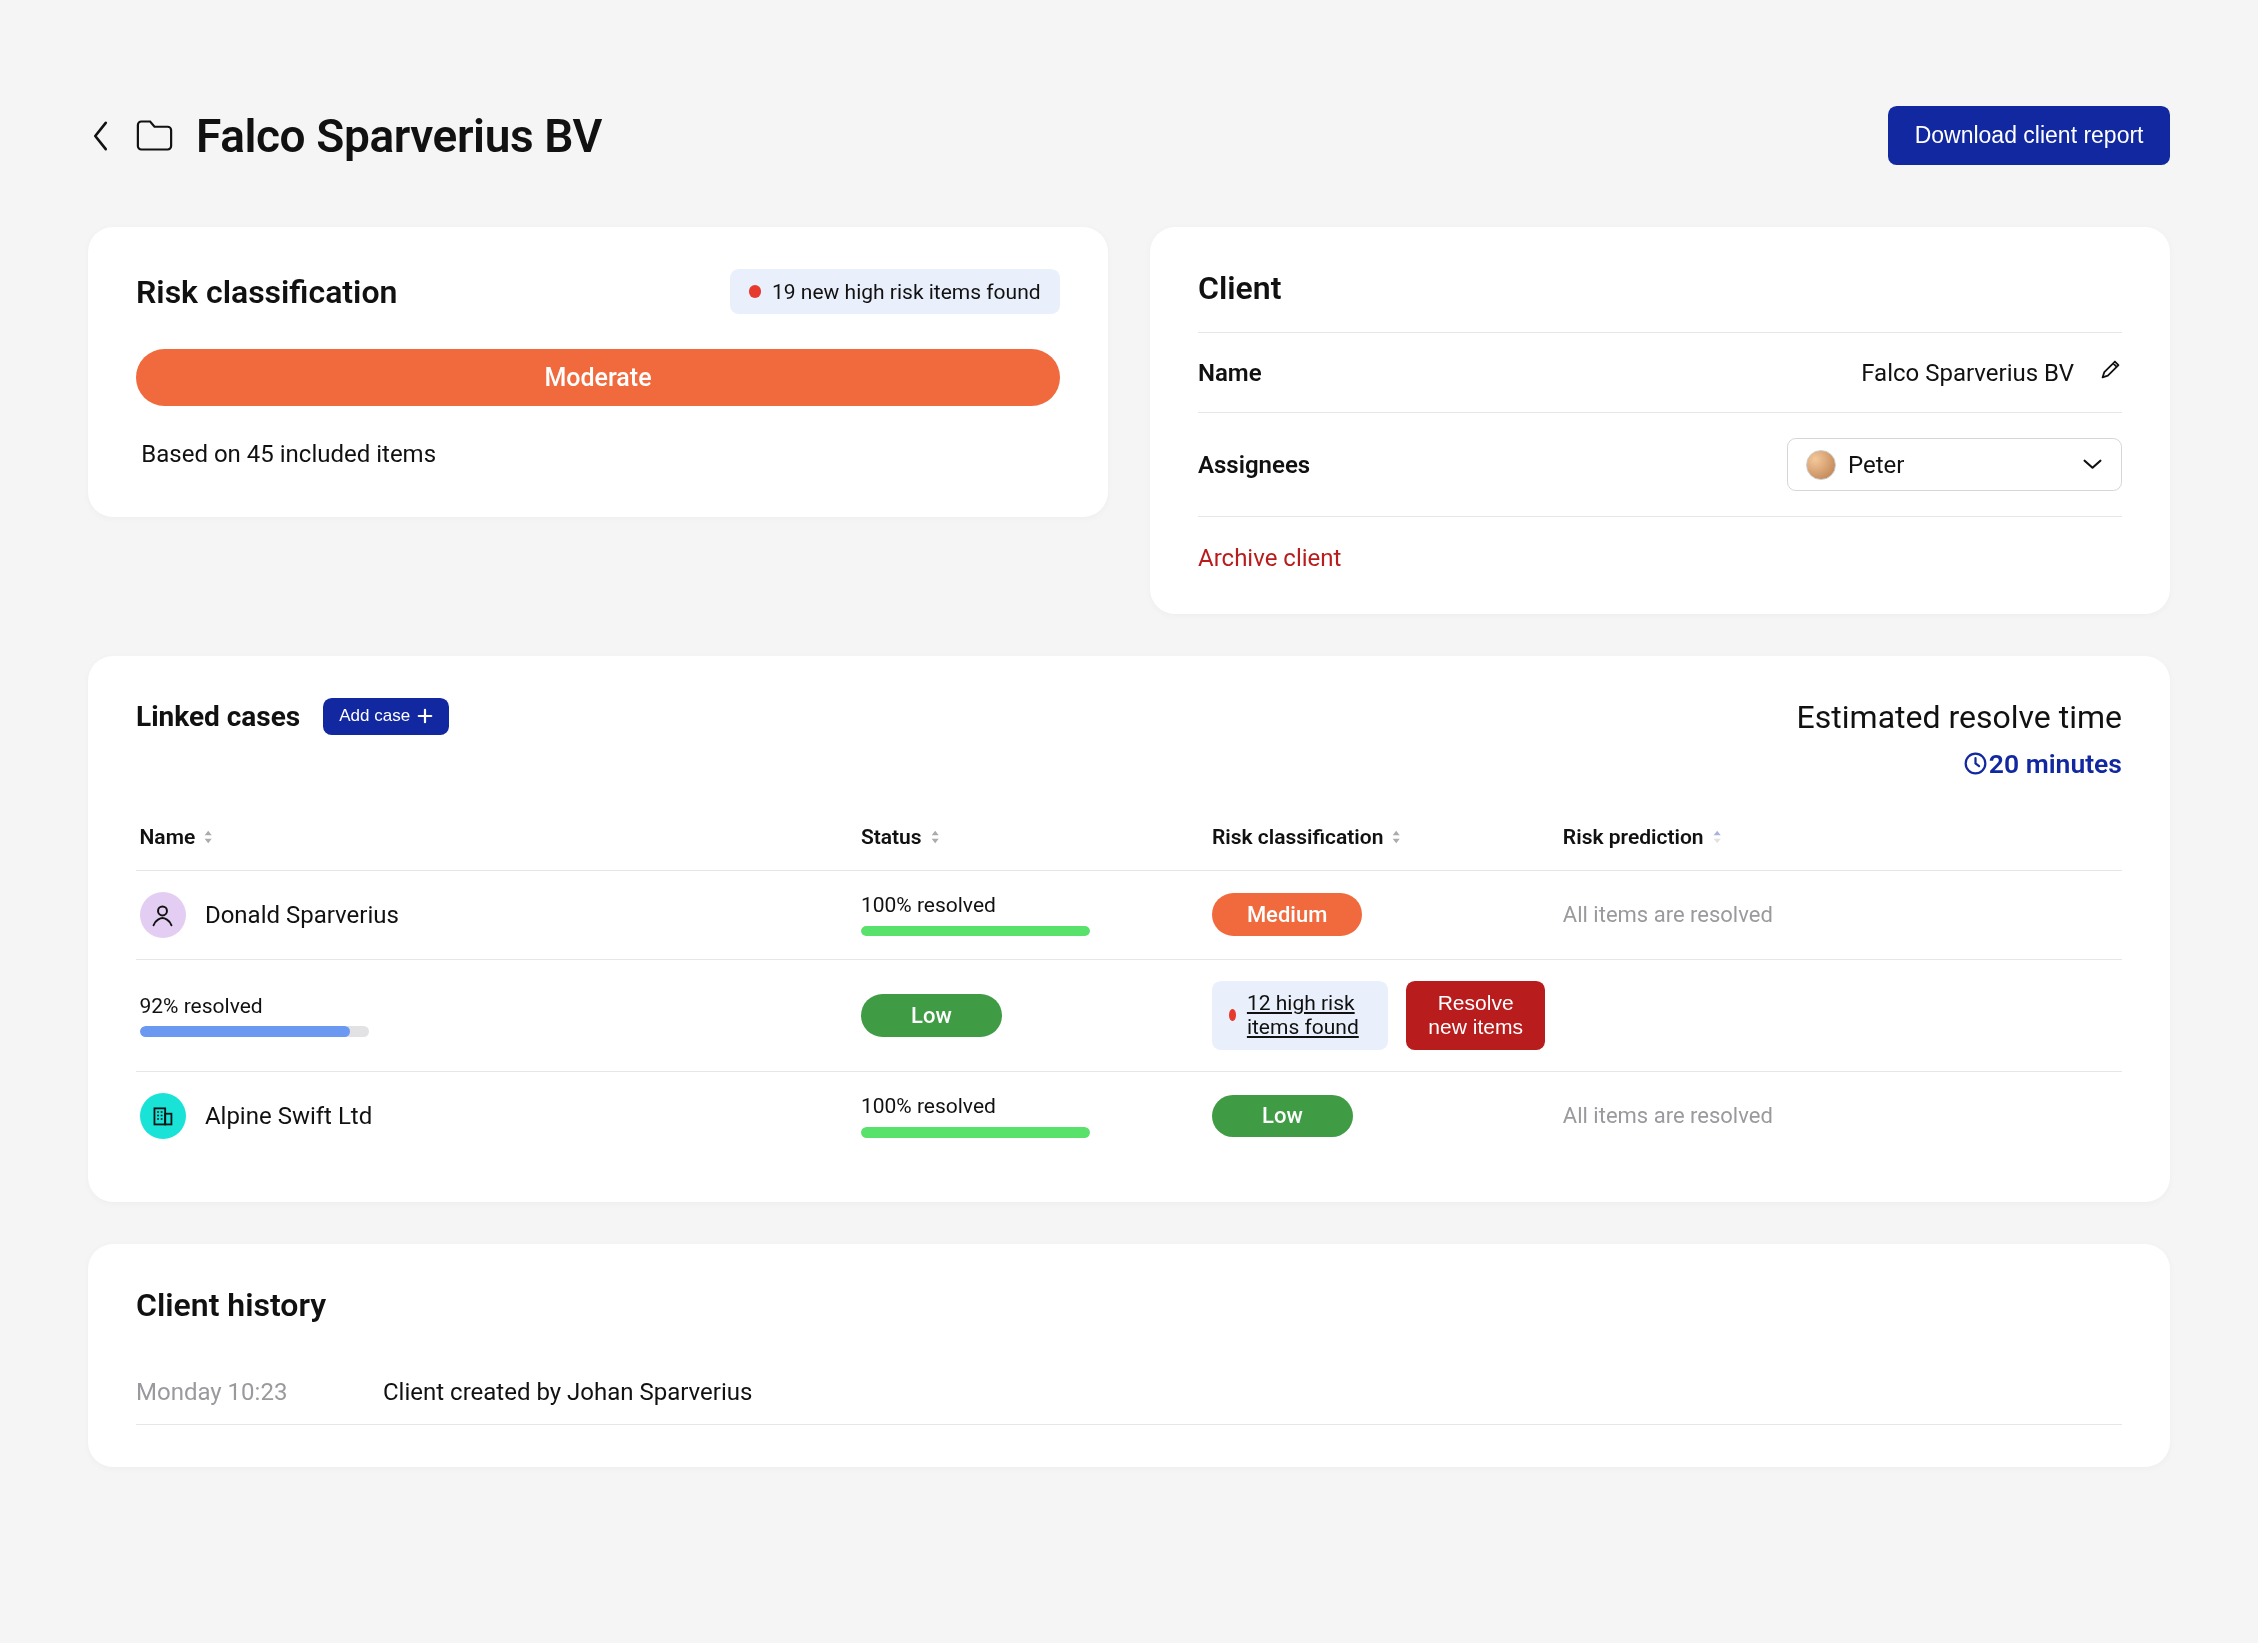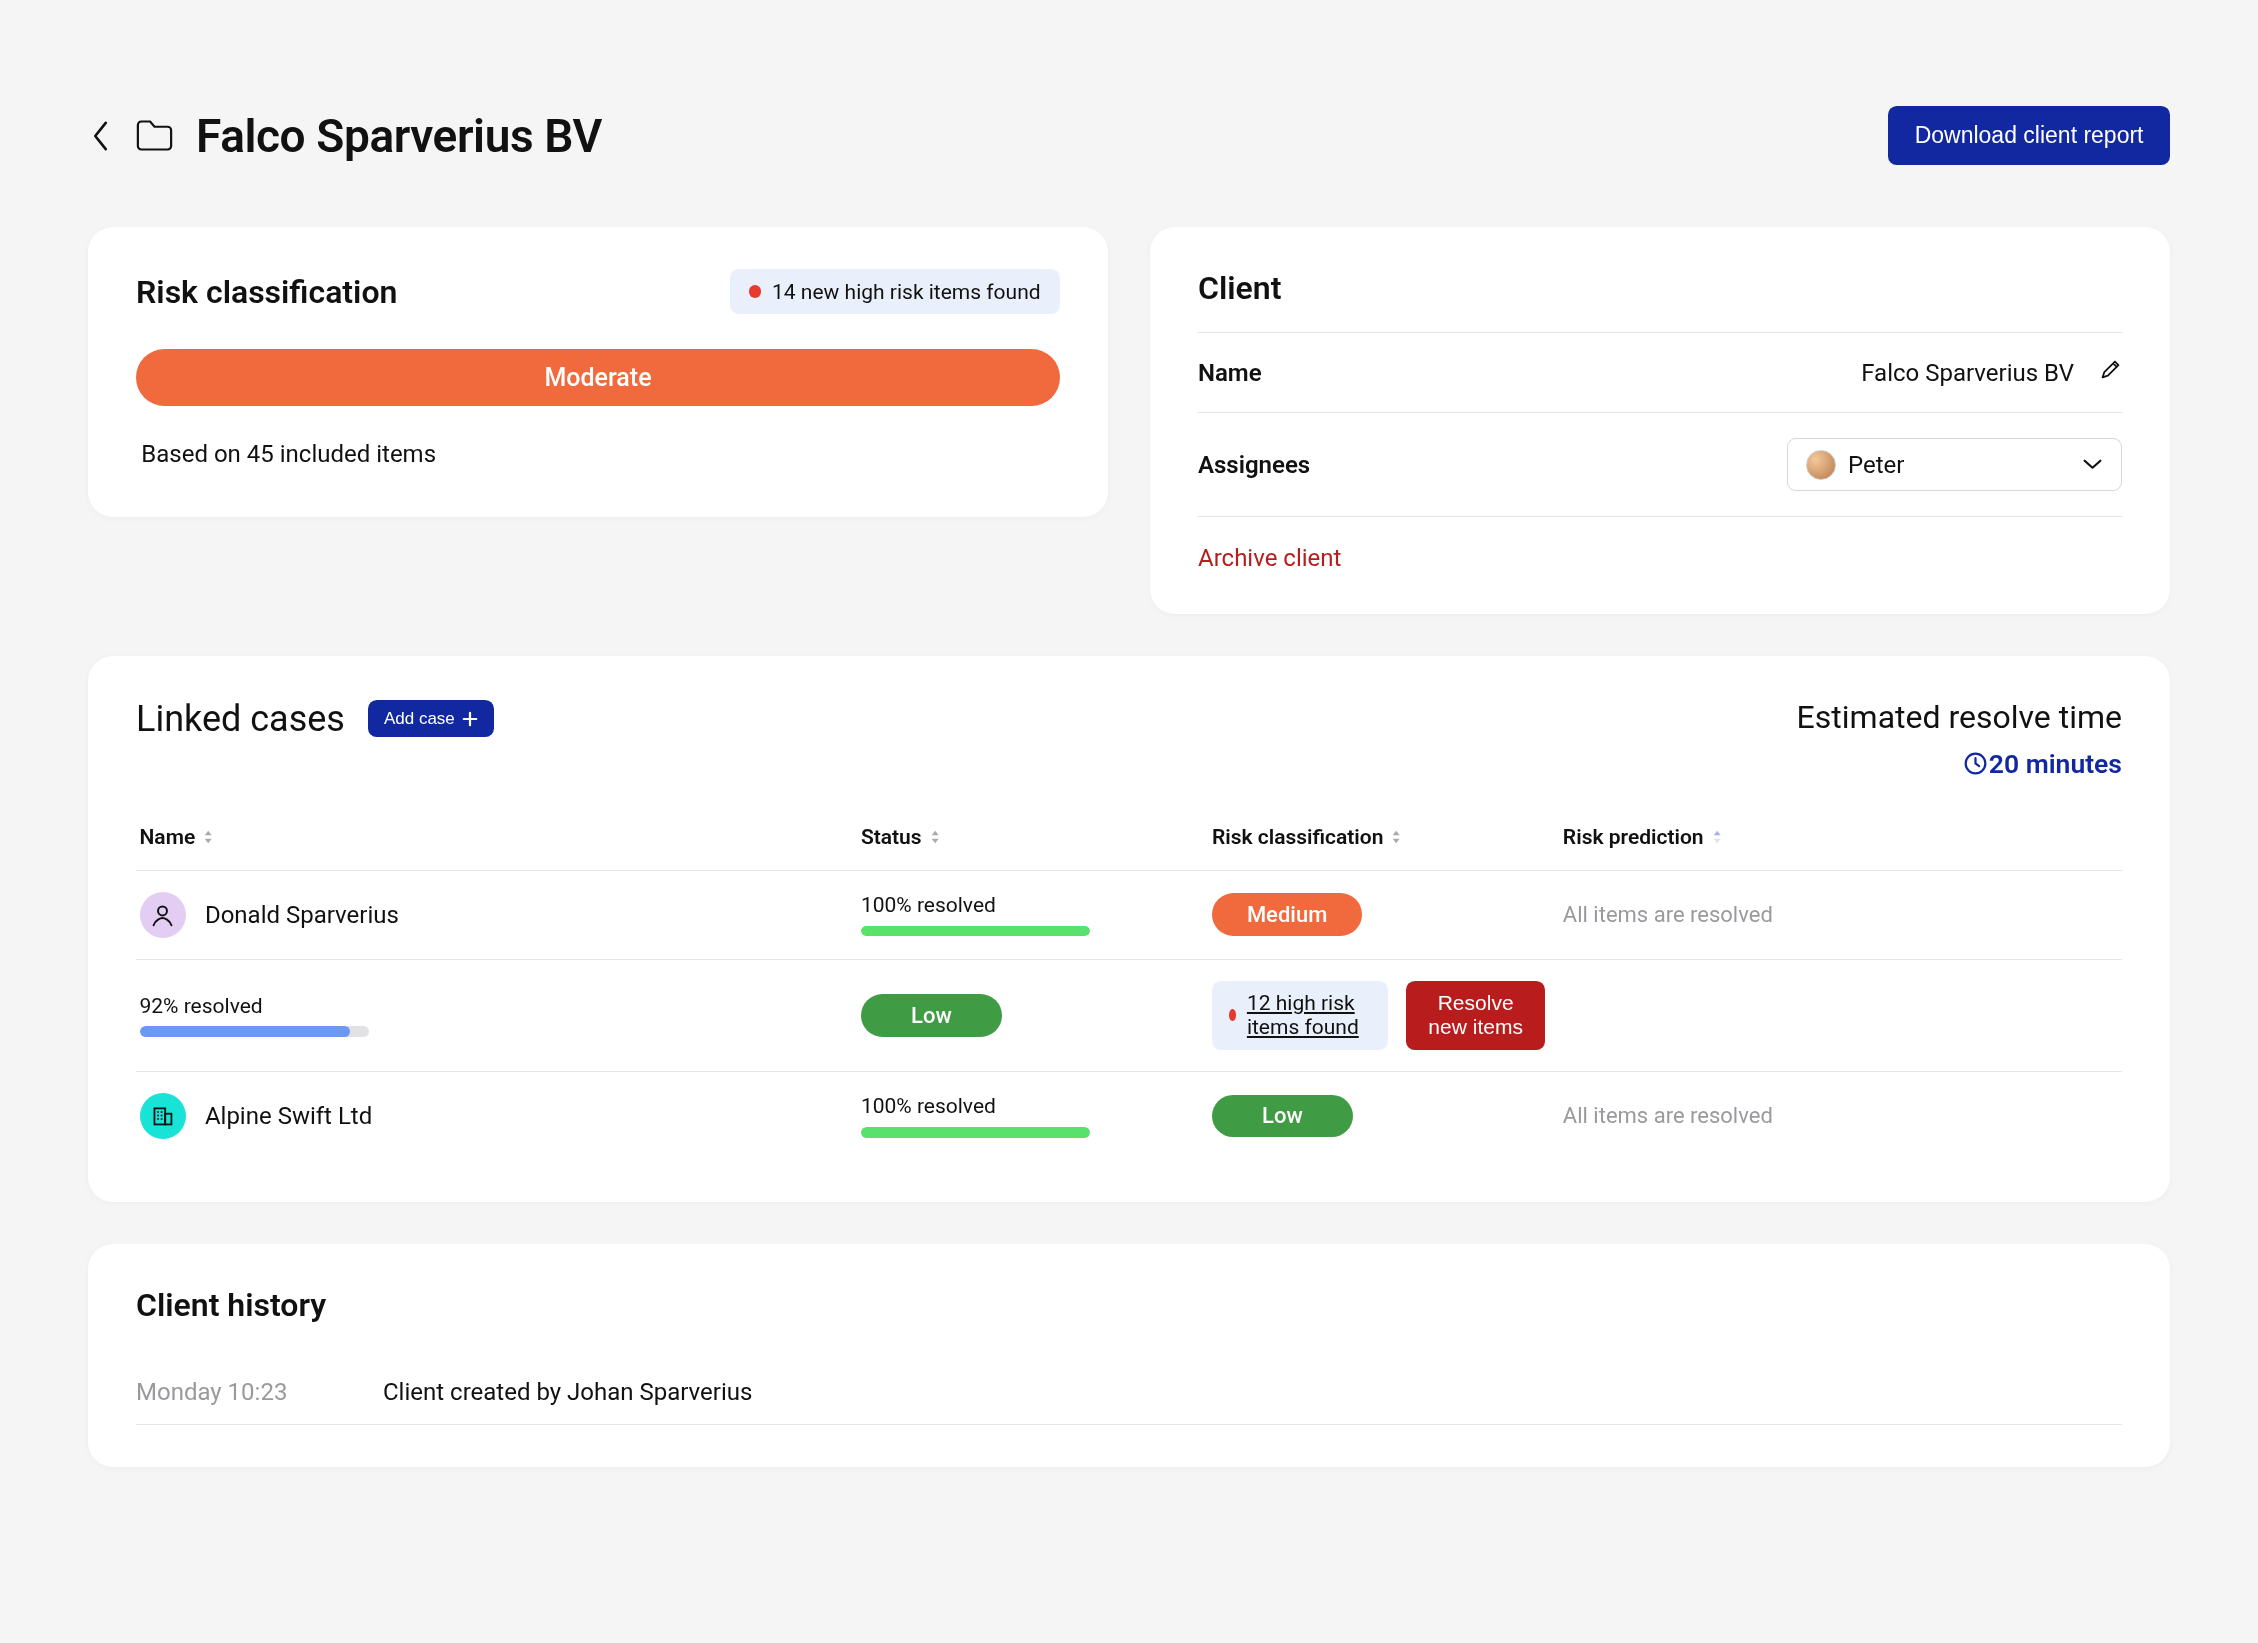--- a/index.html
+++ b/index.html
@@ -120,21 +120,21 @@
     padding-top: 26.5px;
     display:inline-block;
     cursor:pointer;
   }
   .linked-card { margin-bottom: 42px; }
   .linked-header {
     display:flex;justify-content:space-between;align-items:flex-start;
     margin-bottom: 46px;
   }
   .linked-left { display:flex;align-items:center;gap:23px; }
-  .linked-title { font-size: 36px; font-weight: 400; }
+  .linked-title { font-size: 28px; font-weight: 700; }
   .add-case-btn {
     background:#1128a0;color:#fff;border:none;border-radius:8.8px;
     padding: 8.8px 16px; font-size: 17px; font-weight:500;
     display:flex;align-items:center;gap:7px;cursor:pointer;
   }
   .linked-right { text-align:right; }
   .est-label { font-size:32px; color:#111; margin-bottom:7px; }
   .est-value { font-size:26.5px; color:#1128a0; font-weight:600; display:flex;align-items:center;gap:1px;justify-content:flex-end;margin-top:12px; }
   .table-head {
     display:grid;
@@ -217,21 +217,21 @@
   <button class="primary-btn">Download client report</button>
 </div>
 
 <div class="top-grid">
 
   <div class="card card-risk">
     <div class="risk-header">
       <div class="risk-title">Risk classification</div>
       <div class="risk-badge">
         <span class="red-dot"></span>
-        <span>14 new high risk items found</span>
+        <span>19 new high risk items found</span>
       </div>
     </div>
     <div class="risk-bar">Moderate</div>
     <div class="risk-note">Based on 45 included items</div>
   </div>
 
   <div class="card">
     <div class="client-title">Client</div>
     <div class="client-row">
       <div class="label">Name</div>

